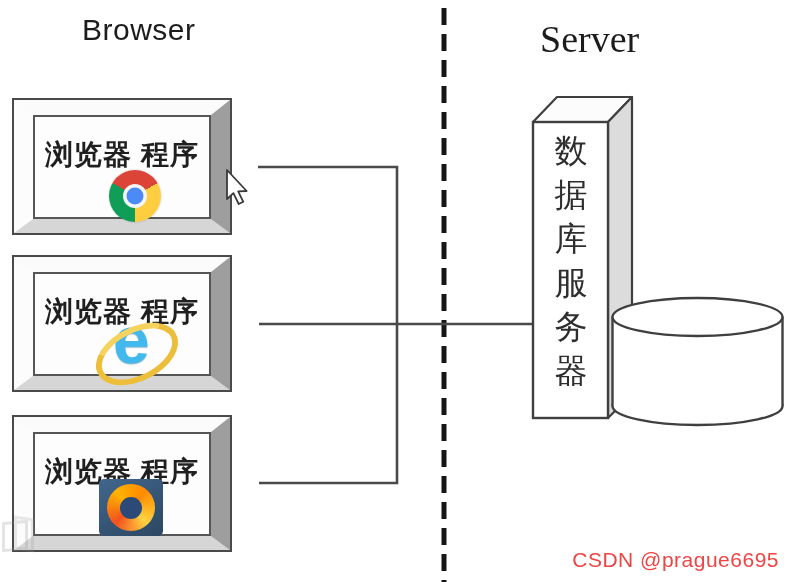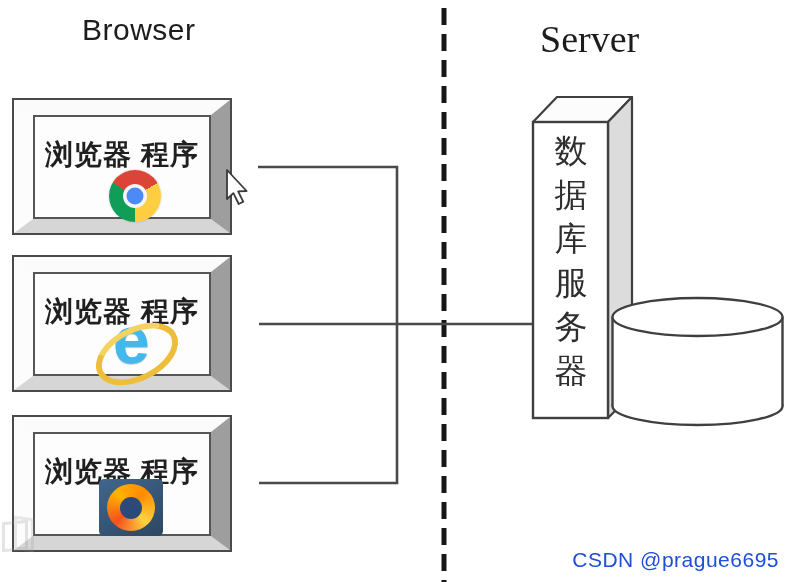--- a/index.html
+++ b/index.html
@@ -29,21 +29,21 @@
   .ie-ring{position:absolute;left:-7px;top:6px;width:76px;height:42px;border:6px solid #edbe3a;
            border-top-color:#f6d25e;border-radius:50%;transform:rotate(-27deg);}
   
   .ff{left:85px;top:62px;width:64px;height:57px;border-radius:5px;background:linear-gradient(150deg,#41668c,#2c4762);}
   .ff-globe{position:absolute;inset:5px 8px;border-radius:50%;
             background:conic-gradient(from 40deg,#ff8a00,#ffd23f 95deg,#f4511e 185deg,#ffb300 275deg,#ff8a00);}
   .ff-core{position:absolute;left:50%;top:50%;width:22px;height:22px;border-radius:50%;background:#2b4a77;transform:translate(-50%,-50%);}
   .layer{position:absolute;left:0;top:0;z-index:6;}
   .tower-label{position:absolute;left:535px;top:129px;width:72px;z-index:7;text-align:center;}
   .tower-char{font-size:33px;line-height:44px;color:#2e2e2e;font-weight:500;}
-  .watermark{position:absolute;right:10px;top:548px;font-size:21px;color:#1d4ed8;letter-spacing:.5px;z-index:8;white-space:nowrap;}
+  .watermark{position:absolute;right:10px;top:548px;font-size:21px;color:#ef4444;letter-spacing:.5px;z-index:8;white-space:nowrap;}
   .corner-frag{position:absolute;left:0;top:517px;width:34px;height:32px;opacity:.22;z-index:8;}
   .corner-frag .f1{position:absolute;left:2px;top:4px;width:20px;height:24px;border:3px solid #8a8a8a;transform:skewY(-6deg);}
   .corner-frag .f2{position:absolute;left:14px;top:0;width:14px;height:28px;border:3px solid #9a9a9a;transform:skewY(8deg);}
 </style>
 </head>
 <body>
 
 <div class="canvas">
 
   <div class="title server-title">Server</div>

